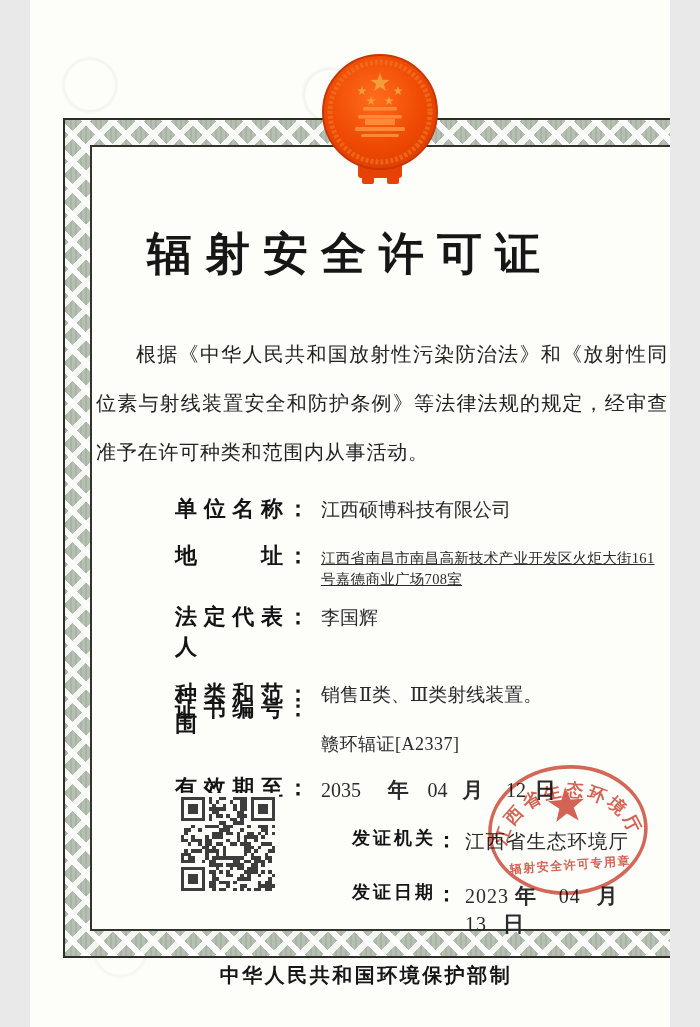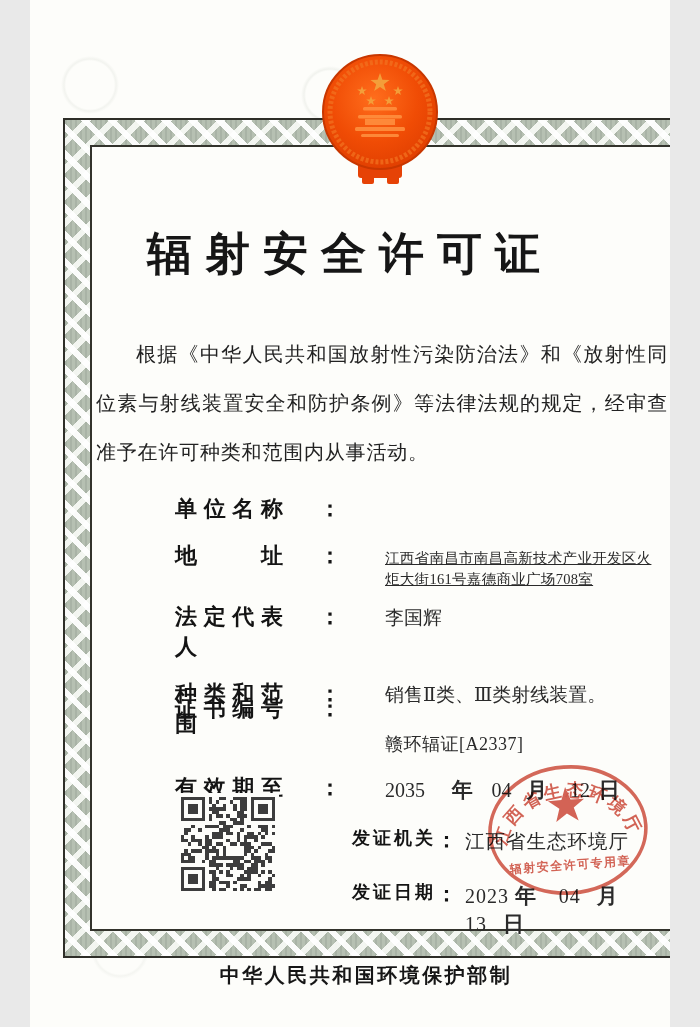--- a/index.html
+++ b/index.html
@@ -37,21 +37,21 @@
   }
   
   .intro{
     position:absolute;left:66px;top:330px;width:572px;
     font-size:20px;line-height:49px;letter-spacing:.8px;text-indent:2em;color:#222;
     text-align:justify;
   }
   
   .fields{position:absolute;left:145px;top:494px;width:480px;}
   .certrows{position:absolute;left:145px;top:694px;width:480px;}
-  .row{display:flex;align-items:flex-start;margin-bottom:17px;gap:32px;}
+  .row{display:flex;align-items:flex-start;margin-bottom:17px;}
   .row .lbl{
     flex:none;width:108px;font-weight:700;font-size:22px;color:#141414;
     text-align:justify;text-align-last:justify;
   }
   .row .colon{flex:none;font-weight:700;font-size:22px;margin:0 12px 0 4px;color:#141414;}
   .row .val{font-size:19px;padding-top:3px;color:#2a2a2a;}
   .row.addr{margin-bottom:12px;}
   .row.addr .val{font-size:14.5px;line-height:21px;width:372px;padding-top:7px;letter-spacing:.3px;text-decoration:underline;}
   .row.certno .val{font-size:18px;padding-top:4px;letter-spacing:.5px;margin-top:34px;}
   .date .seg{display:inline-block;}
@@ -125,20 +125,21 @@
   </div>
 
   <div class="title">辐射安全许可证</div>
 
   <div class="intro">根据《中华人民共和国放射性污染防治法》和《放射性同位素与射线装置安全和防护条例》等法律法规的规定，经审查准予在许可种类和范围内从事活动。</div>
 
   <div class="fields">
     <div class="row">
       <span class="lbl">单位名称</span>
       <span class="colon">：</span>
+      <span class="val">江西硕博科技有限公司</span>
     </div>
     <div class="row addr">
       <span class="lbl">地址</span>
       <span class="colon">：</span>
       <span class="val">江西省南昌市南昌高新技术产业开发区火炬大街161号嘉德商业广场708室</span>
     </div>
     <div class="row">
       <span class="lbl">法定代表人</span>
       <span class="colon">：</span>
       <span class="val">李国辉</span>

